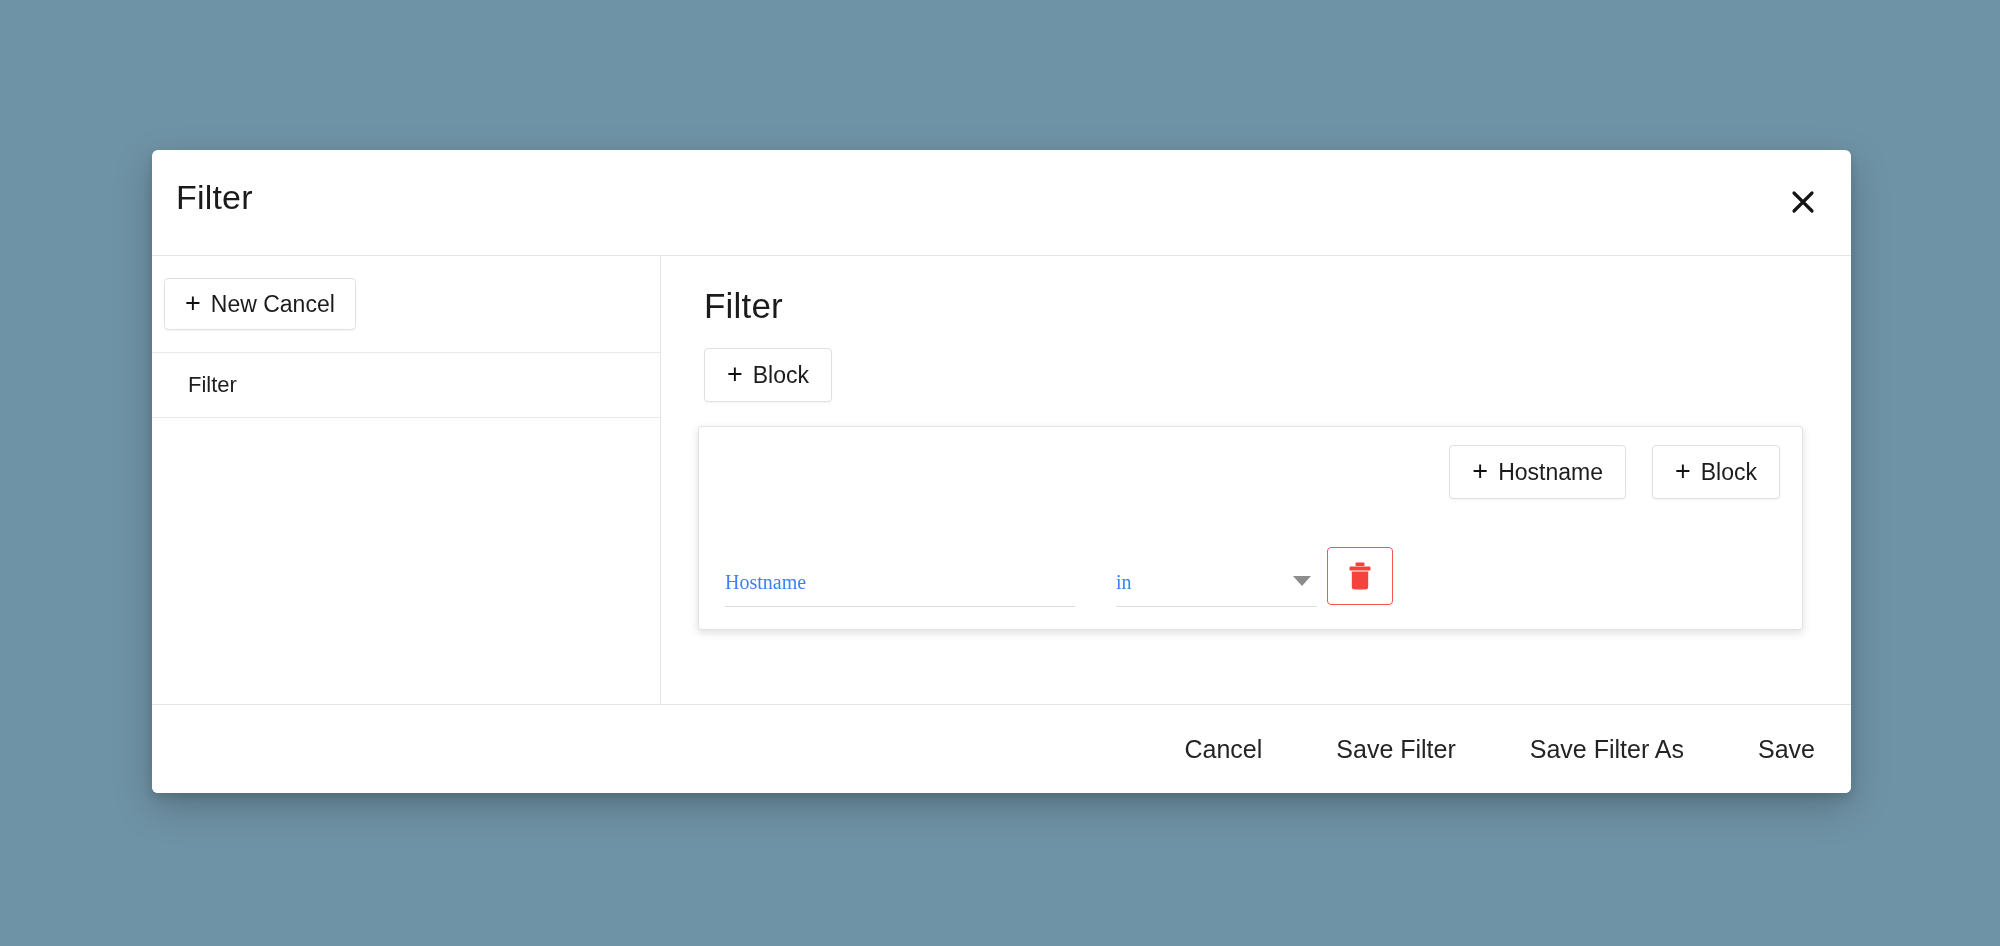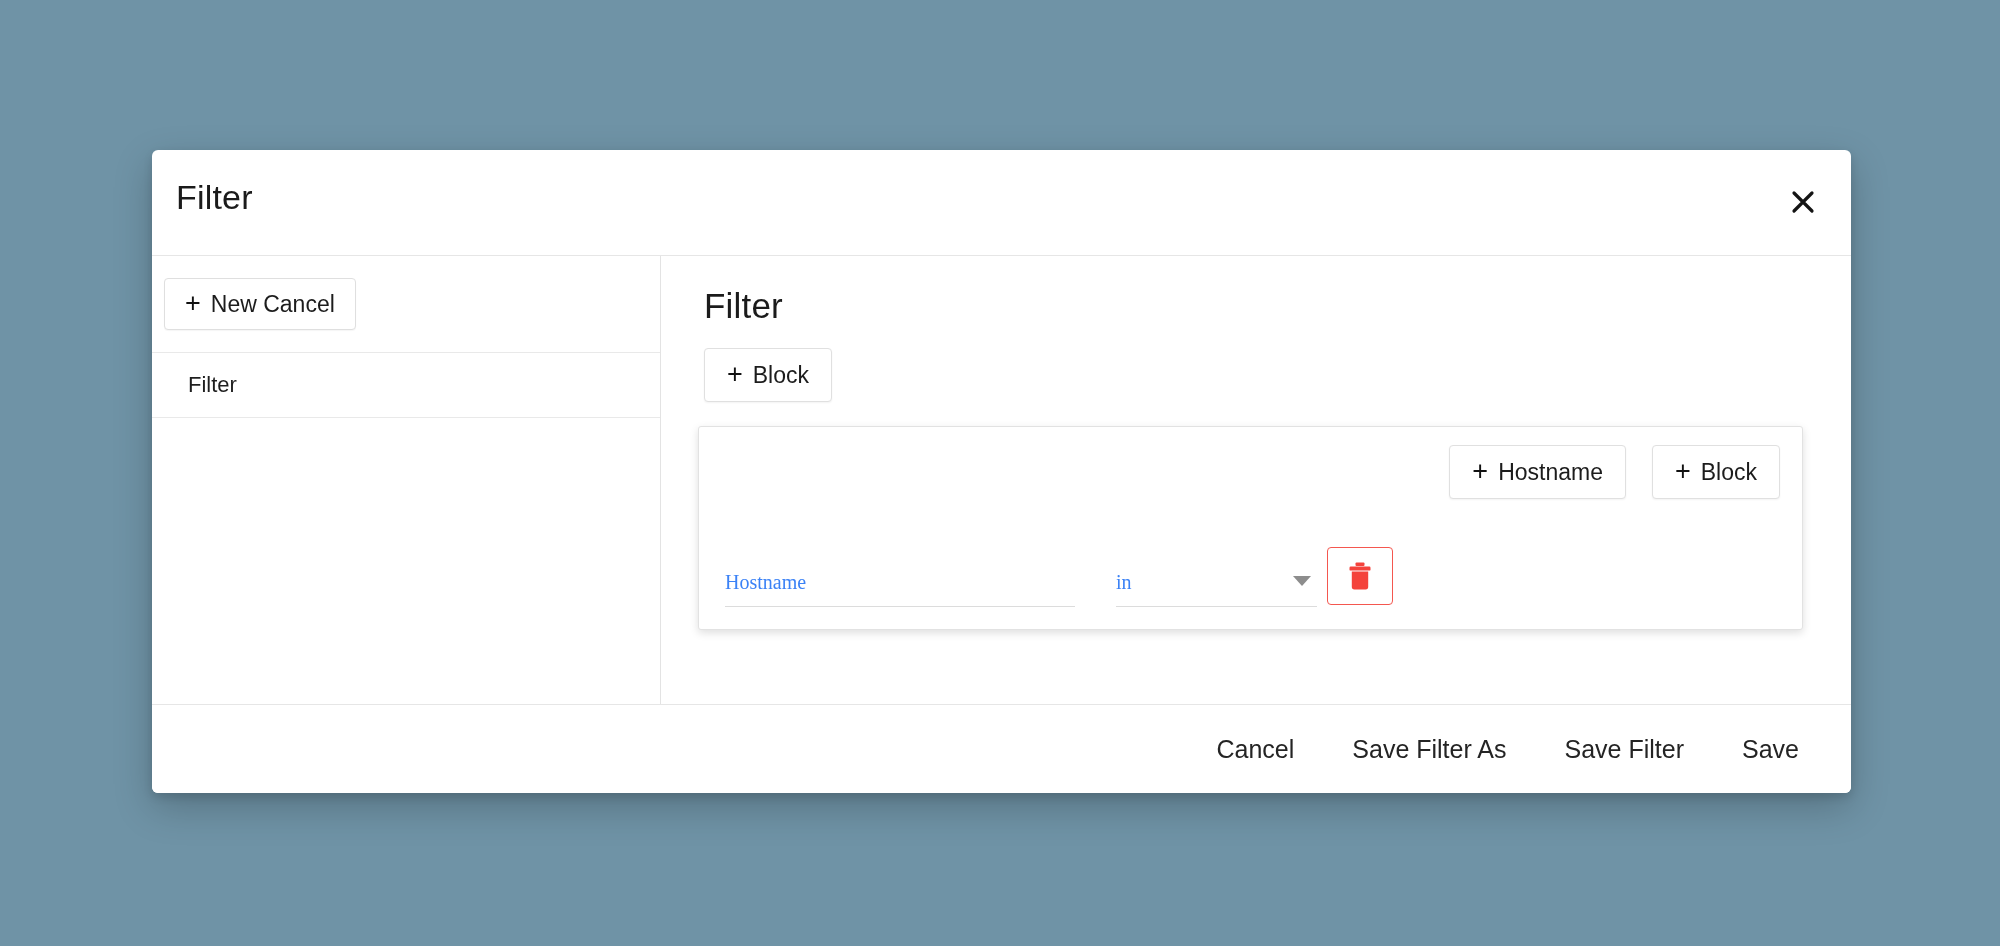--- a/index.html
+++ b/index.html
@@ -241,22 +241,22 @@
   }
   .delete-button svg { display: block; }
 
   
   .dialog-footer {
     flex: 0 0 88px;
     height: 88px;
     display: flex;
     align-items: center;
     justify-content: flex-end;
-    gap: 0;
-    padding-right: 30px;
+    gap: 16px;
+    padding-right: 14px;
     background: #fff;
   }
   .footer-button {
     background: transparent;
     border: none;
     font-size: 25px;
     color: #242424;
     font-family: "Liberation Sans", sans-serif;
     cursor: pointer;
     padding: 10px 22px;
@@ -340,17 +340,17 @@
               </svg>
             </span>
           </button>
         </div>
       </div>
     </div>
   </div>
 
   <div class="dialog-footer">
     <button class="footer-button">Cancel</button>
+    <button class="footer-button">Save Filter</button>
     <button class="footer-button">Save Filter As</button>
-    <button class="footer-button">Save Filter</button>
     <button class="footer-button">Save</button>
   </div>
 </div>
 
 </body></html>

